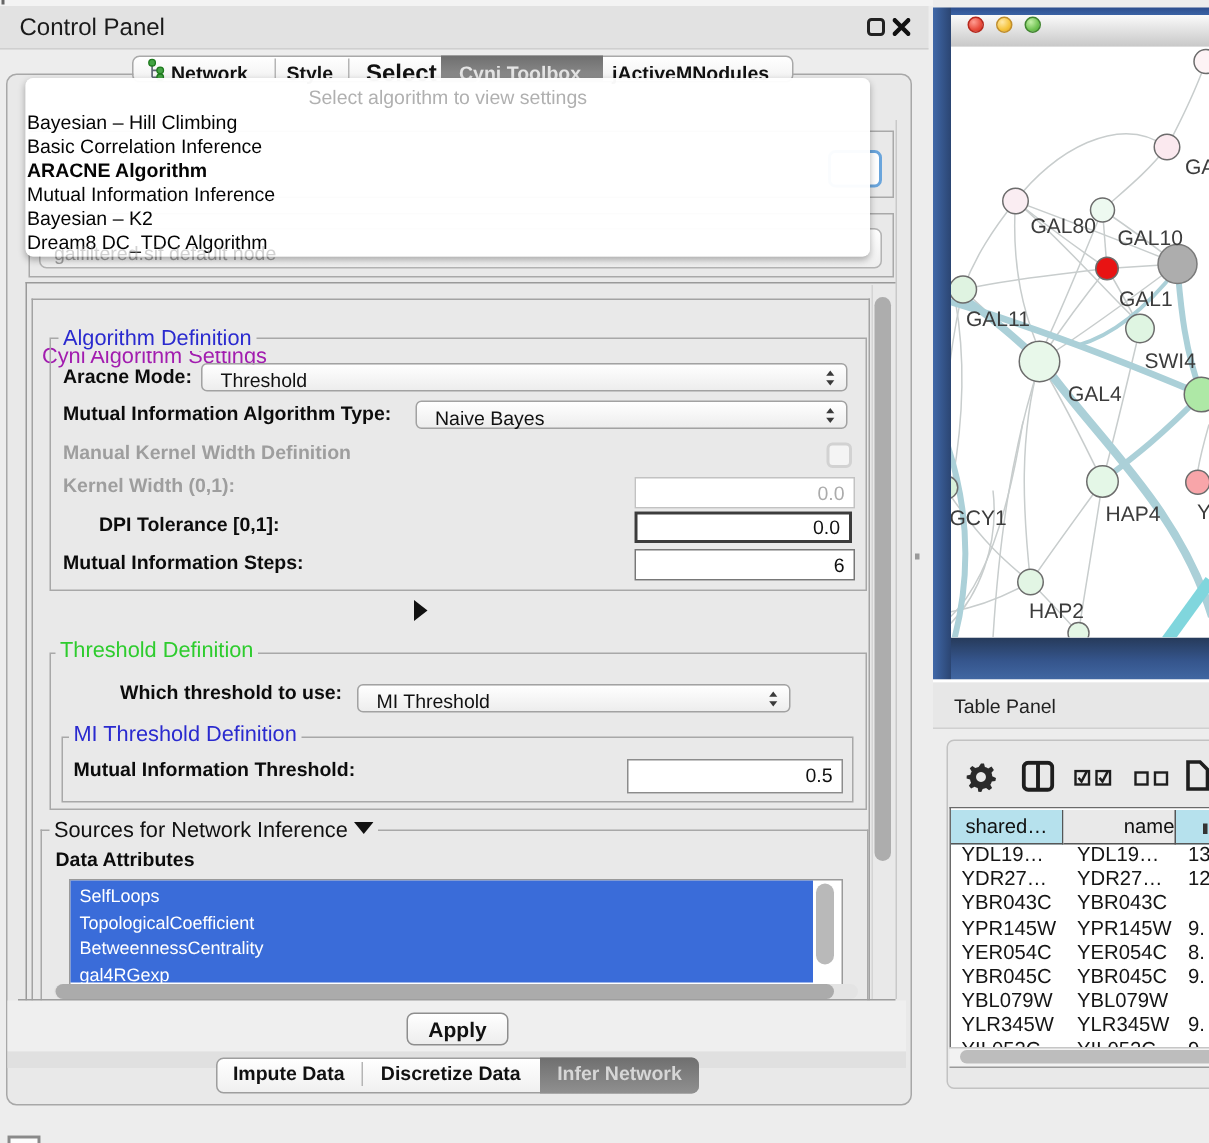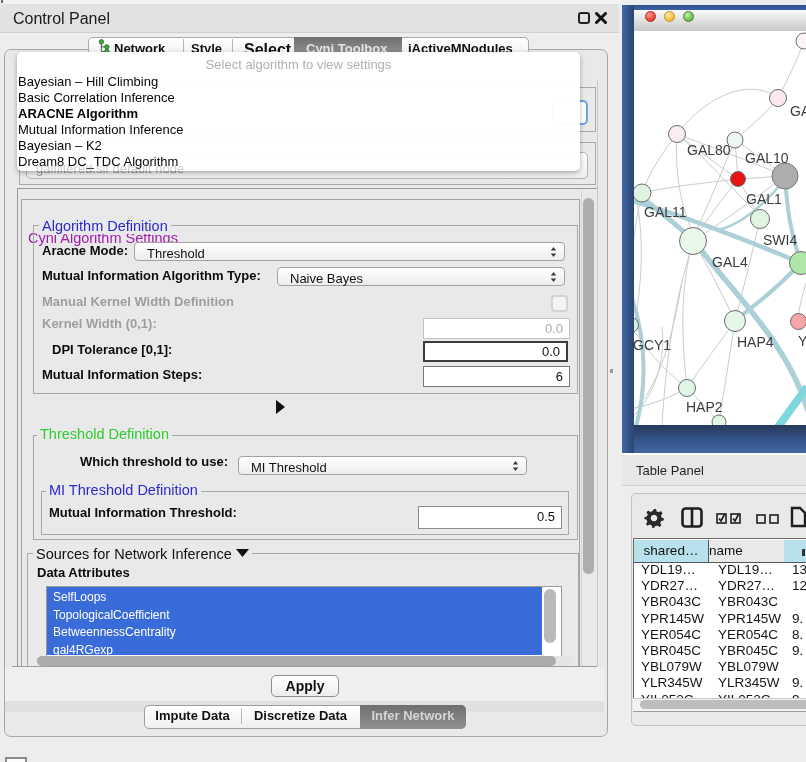--- a/index.html
+++ b/index.html
@@ -63,21 +63,21 @@
           <path d="M0.8 7.5 L3.5 11 L6.2 7.5 Z" fill="#3a3a3a"></path>
         </svg></span>
     </div>
 
 <div class="blab abs" style="left:42px;top:294px;color:#9e9e9e;">Manual Kernel Width Definition</div>
 <div class="abs" style="left:551px;top:295px;width:13px;height:13px;background:#f4f4f4;border:2px solid #d2d2d2;border-radius:4px;"></div>
 
 <div class="blab abs" style="left:42px;top:316px;color:#9e9e9e;">Kernel Width (0,1):</div>
 <div class="field" style="left:423px;top:318px;width:139px;height:17px;border:1px solid #c2c2c2;color:#ababab;padding:2px 6px 0 0;">0.0</div>
 
-<div class="blab abs" style="left:28px;top:342px;padding-left:24px;">DPI Tolerance [0,1]:</div>
+<div class="blab abs" style="left:42px;top:342px;padding-left:24px;">DPI Tolerance [0,1]:</div>
 <div class="field" style="left:423px;top:341px;width:135px;height:16px;border:2px solid #3c3c3c;padding:1px 6px 0 0;">0.0</div>
 
 <div class="blab abs" style="left:42px;top:367px;">Mutual Information Steps:</div>
 <div class="field" style="left:423px;top:366px;width:139px;height:17px;border:1px solid #787878;padding:2px 6px 0 0;">6</div>
 
 <svg class="abs" style="left:274px;top:399px;" width="12" height="16">
       <path d="M2 1 L11 8 L2 15 Z" fill="#111"></path>
     </svg>
 
 <div class="abs" style="left:33px;top:435px;width:543px;height:103px;border:1px solid #a8a8a8;"></div>
@@ -258,21 +258,21 @@
 <rect x="1" y="1" width="8" height="8" fill="none" stroke="#1e1e1e" stroke-width="1.6"></rect>
 <rect x="14" y="1" width="8" height="8" fill="none" stroke="#1e1e1e" stroke-width="1.6"></rect>
 </svg>
 <svg class="abs" style="left:790px;top:506px;" width="16" height="22" viewBox="0 0 16 22">
 <path d="M2 2 L10 2 L15 7 L15 20 L2 20 Z" fill="none" stroke="#1e1e1e" stroke-width="2.4"></path>
 </svg>
 
 <div class="abs" style="left:633px;top:538px;width:173px;height:160px;background:#fff;border-top:1px solid #6a6a6a;border-left:1px solid #6a6a6a;"></div>
 <div class="abs" style="left:634px;top:539px;width:172px;height:1px;background:#fff;"></div>
 <div class="abs" style="left:634px;top:540px;width:75px;height:23px;background:#b6e1ed;border-right:1px solid #565656;border-bottom:1px solid #565656;box-sizing:border-box;text-align:center;font-size:13.5px;color:#111;line-height:21px;">shared…</div>
-<div class="abs" style="left:709px;top:540px;width:98px;height:23px;background:#e9e9e9;border-right:1px solid #565656;border-bottom:1px solid #565656;box-sizing:border-box;text-align:left;font-size:13.5px;color:#111;line-height:21px;">name</div>
+<div class="abs" style="left:709px;top:540px;width:75px;height:23px;background:#e9e9e9;border-right:1px solid #565656;border-bottom:1px solid #565656;box-sizing:border-box;text-align:right;font-size:13.5px;color:#111;line-height:21px;">name</div>
 <div class="abs" style="left:784px;top:540px;width:22px;height:23px;background:#b6e1ed;border-bottom:1px solid #565656;box-sizing:border-box;"></div>
 <div class="abs" style="left:802px;top:549px;width:3px;height:7px;background:#333;"></div>
 <div class="abs" style="left:641px;top:562px;font-size:13.5px;color:#151515;line-height:16.2px;">YDL19…<br>YDR27…<br>YBR043C<br>YPR145W<br>YER054C<br>YBR045C<br>YBL079W<br>YLR345W<br>YIL052C</div>
 <div class="abs" style="left:718px;top:562px;font-size:13.5px;color:#151515;line-height:16.2px;">YDL19…<br>YDR27…<br>YBR043C<br>YPR145W<br>YER054C<br>YBR045C<br>YBL079W<br>YLR345W<br>YIL052C</div>
 <div class="abs" style="left:792px;top:562px;font-size:13.5px;color:#151515;line-height:16.2px;">13<br>12<br><br>9.<br>8.<br>9.<br><br>9.<br>9.</div>
 
 <div class="abs" style="left:633px;top:698px;width:173px;height:12px;background:#f2f2f2;border-top:1px solid #c6c6c6;border-bottom:1px solid #9a9a9a;"></div>
 <div class="abs" style="left:640px;top:700px;width:166px;height:9px;background:#bdbdbd;border-radius:5px 0 0 5px;"></div>
 
 </div>

